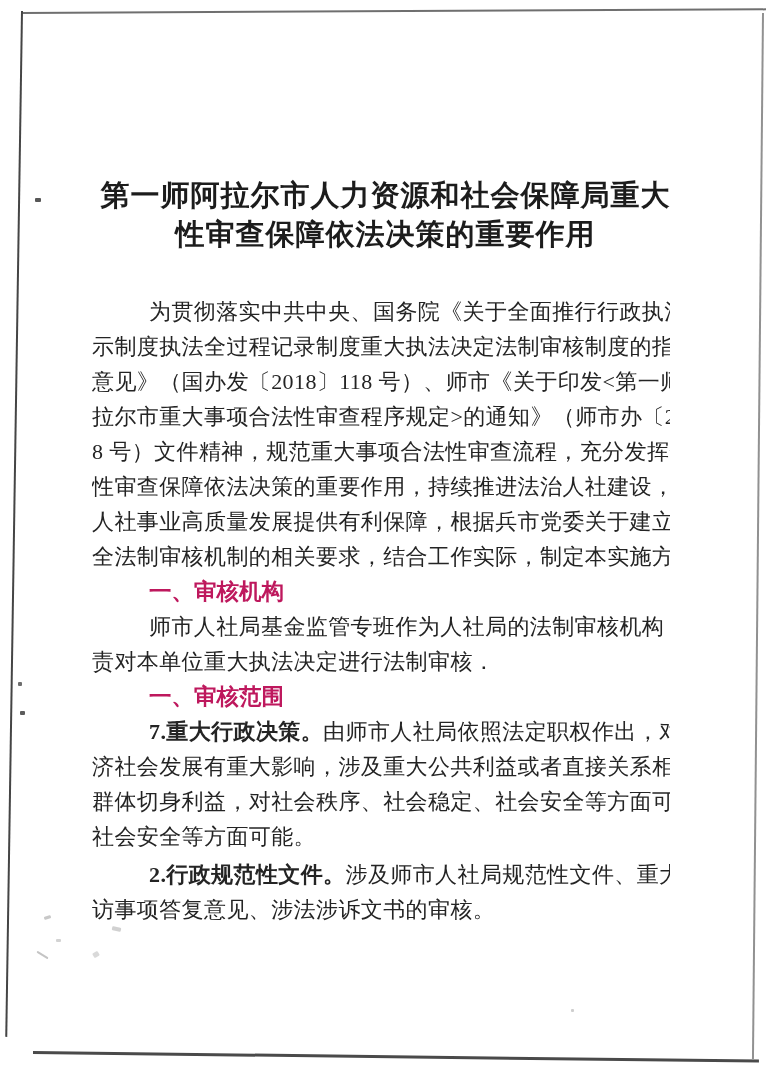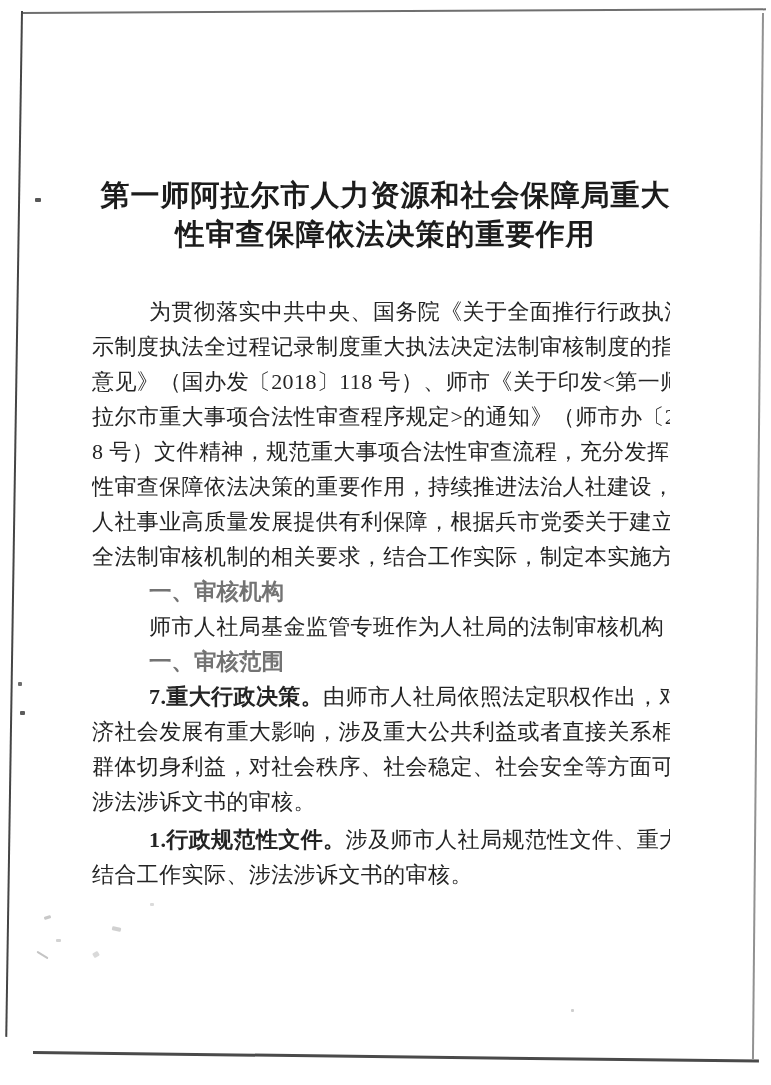--- a/index.html
+++ b/index.html
@@ -44,21 +44,21 @@
     font-size: 22px; line-height: 35px; height: 35px;
     letter-spacing: 0.4px;
     text-align: justify; text-align-last: justify;
     white-space: nowrap;
     overflow: hidden;
   }
   .line.first  { text-indent: 57px; }
   .line.short  { text-align-last: left; }
   .heading {
     font-size: 22.5px; font-weight: bold; line-height: 35px; height: 35px;
-    padding-left: 57px; color: #737373; text-align: left;
+    padding-left: 57px; color: #be185d; text-align: left;
   }
   .heading.gap { margin-top: 0; }
   .item-gap { margin-top: 3px; }
   .lead { font-weight: bold; }
 
   
   .speck { position: absolute; border-radius: 1px; }
   .sp1 { left: 35px;  top: 198px;  width: 6px;  height: 4px; background: #3a3a3a; opacity: .85; }
   .sp2 { left: 18px;  top: 682px;  width: 4px;  height: 4px; background: #4a4a4a; opacity: .8; }
   .sp3 { left: 20px;  top: 711px;  width: 5px;  height: 4px; background: #3f3f3f; opacity: .85; }
@@ -91,34 +91,35 @@
     <div class="line">示制度执法全过程记录制度重大执法决定法制审核制度的指导</div>
     <div class="line">意见》（国办发〔2018〕118 号）、师市《关于印发&lt;第一师阿</div>
     <div class="line">拉尔市重大事项合法性审查程序规定&gt;的通知》（师市办〔2021〕</div>
     <div class="line">8 号）文件精神，规范重大事项合法性审查流程，充分发挥合法</div>
     <div class="line">性审查保障依法决策的重要作用，持续推进法治人社建设，为</div>
     <div class="line">人社事业高质量发展提供有利保障，根据兵市党委关于建立健</div>
     <div class="line short">全法制审核机制的相关要求，结合工作实际，制定本实施方案。</div>
 
     <div class="heading">一、审核机构</div>
     <div class="line first">师市人社局基金监管专班作为人社局的法制审核机构，负</div>
+    <div class="line short">责对本单位重大执法决定进行法制审核．</div>
 
     <div class="heading gap">一、审核范围</div>
 
     <div class="line first">
       <span class="lead">7.重大行政决策。</span><span>由师市人社局依照法定职权作出，对经</span>
     </div>
     <div class="line">济社会发展有重大影响，涉及重大公共利益或者直接关系相关</div>
     <div class="line">群体切身利益，对社会秩序、社会稳定、社会安全等方面可能</div>
-    <div class="line short">涉法涉诉文书的审核。</div>
+    <div class="line short">社会安全等方面可能。</div>
 
     <div class="line first item-gap">
-      <span class="lead">1.行政规范性文件。</span><span>涉及师市人社局规范性文件、重大信</span>
+      <span class="lead">2.行政规范性文件。</span><span>涉及师市人社局规范性文件、重大信</span>
     </div>
-    <div class="line short">结合工作实际、涉法涉诉文书的审核。</div>
+    <div class="line short">访事项答复意见、涉法涉诉文书的审核。</div>
 
   </div>
 
   <div class="speck sp1"></div>
   <div class="speck sp2"></div>
   <div class="speck sp3"></div>
   <div class="speck sp4"></div>
   <div class="speck sp5"></div>
   <div class="speck sp6"></div>
   <div class="speck sp7"></div>

